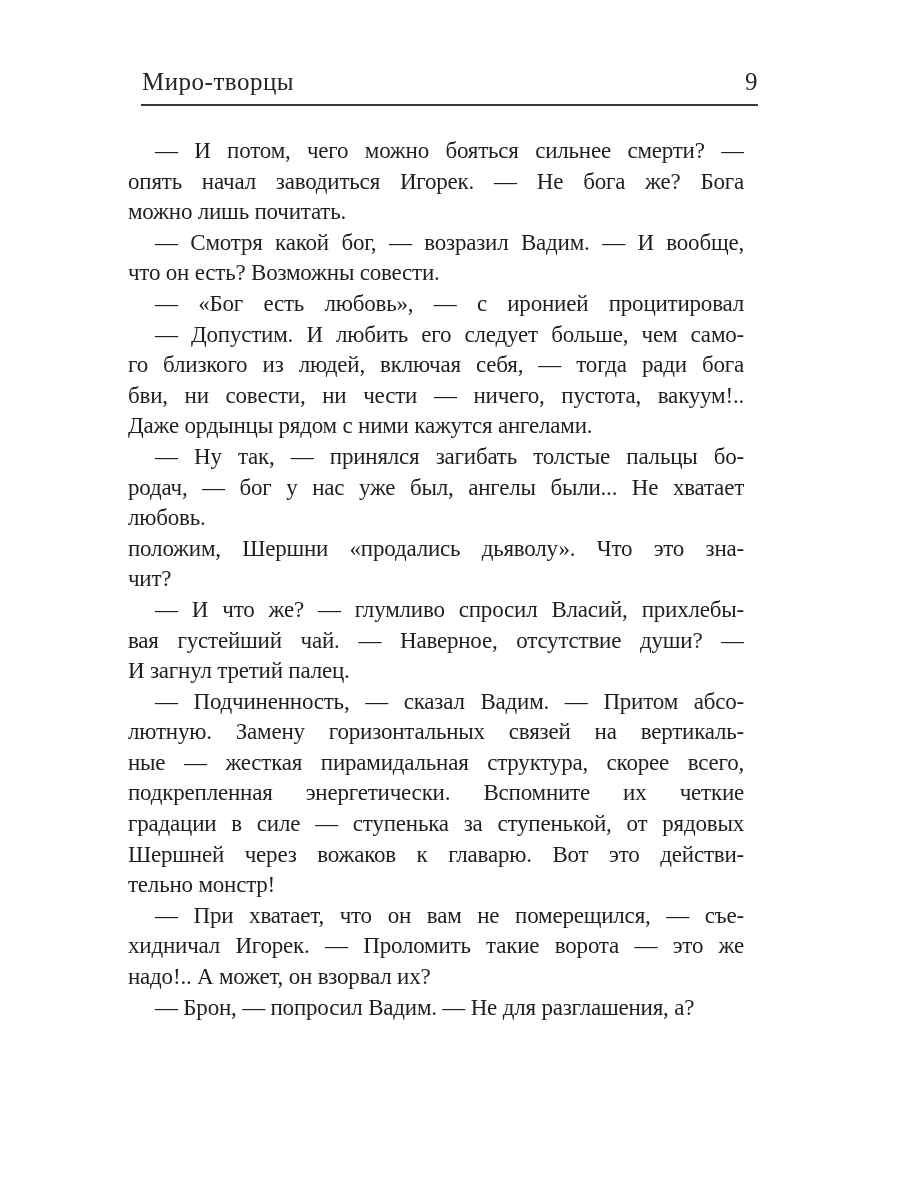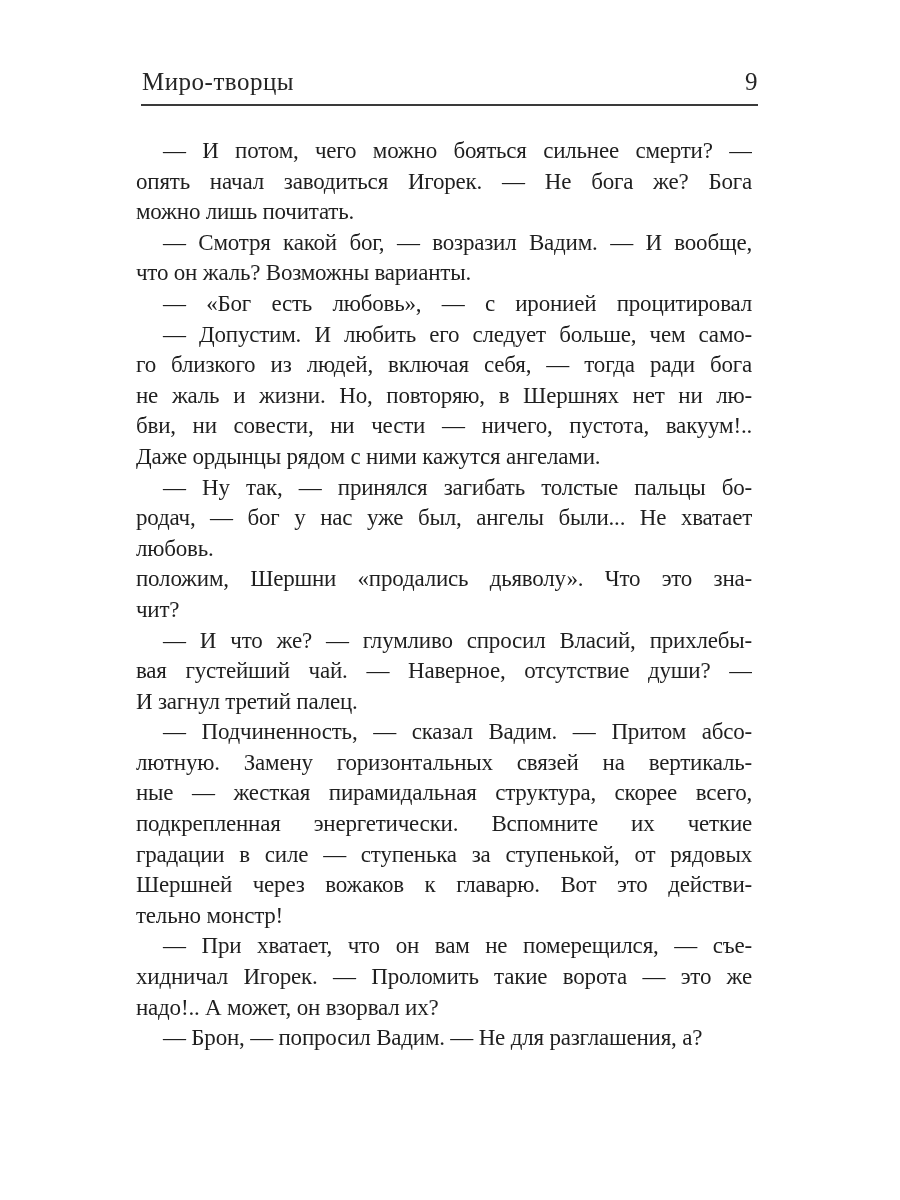--- a/index.html
+++ b/index.html
@@ -32,21 +32,21 @@
   .header-rule {
     position: absolute;
     left: 141px;
     top: 104px;
     width: 617px;
     height: 2px;
     background: #3a3a3a;
   }
   .text-body {
     position: absolute;
-    left: 136px;
+    left: 128px;
     top: 136px;
     width: 616px;
     font-size: 23px;
     line-height: 30.6px;
     letter-spacing: -0.2px;
     color: #1f1f1f;
   }
   .para {
     margin: 0;
     padding: 0;
@@ -75,29 +75,28 @@
   </div>
   <div class="header-rule"></div>
   <div class="text-body">
       <div class="para">
         <div class="line first">— И потом, чего можно бояться сильнее смерти? —</div>
         <div class="line">опять начал заводиться Игорек. — Не бога же? Бога</div>
         <div class="line last">можно лишь почитать.</div>
       </div>
       <div class="para">
         <div class="line first">— Смотря какой бог, — возразил Вадим. — И вообще,</div>
-        <div class="line last">что он жаль? Возможны варианты.</div>
+        <div class="line last">что он есть? Возможны совести.</div>
       </div>
       <div class="para">
         <div class="line first">— «Бог есть любовь», — с иронией процитировал</div>
       </div>
       <div class="para">
         <div class="line first">— Допустим. И любить его следует больше, чем само-</div>
         <div class="line">го близкого из людей, включая себя, — тогда ради бога</div>
-        <div class="line">не жаль и жизни. Но, повторяю, в Шершнях нет ни лю-</div>
         <div class="line">бви, ни совести, ни чести — ничего, пустота, вакуум!..</div>
         <div class="line last">Даже ордынцы рядом с ними кажутся ангелами.</div>
       </div>
       <div class="para">
         <div class="line first">— Ну так, — принялся загибать толстые пальцы бо-</div>
         <div class="line">родач, — бог у нас уже был, ангелы были... Не хватает</div>
         <div class="line last">любовь.</div>
       </div>
       <div class="para">
         <div class="line">положим, Шершни «продались дьяволу». Что это зна-</div>

